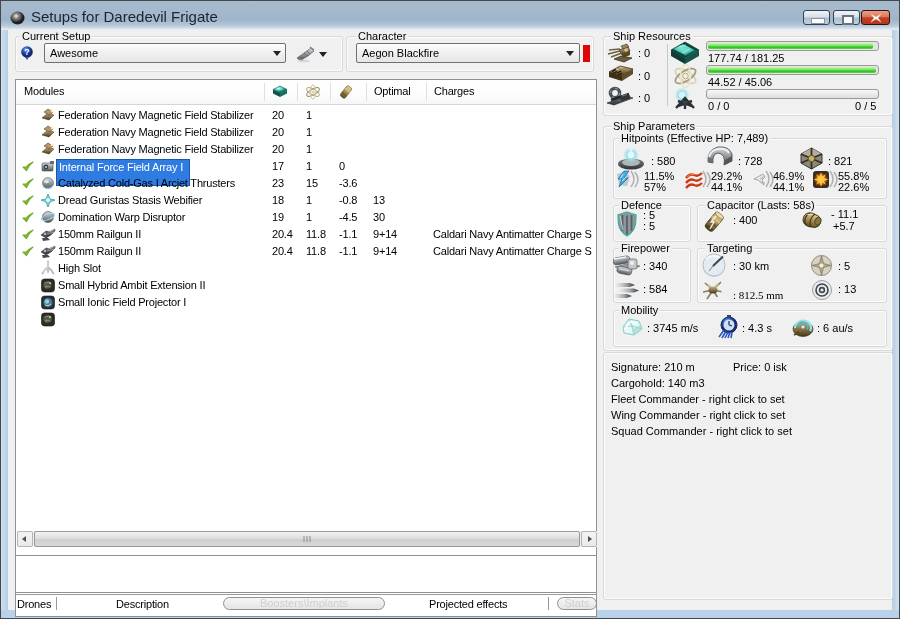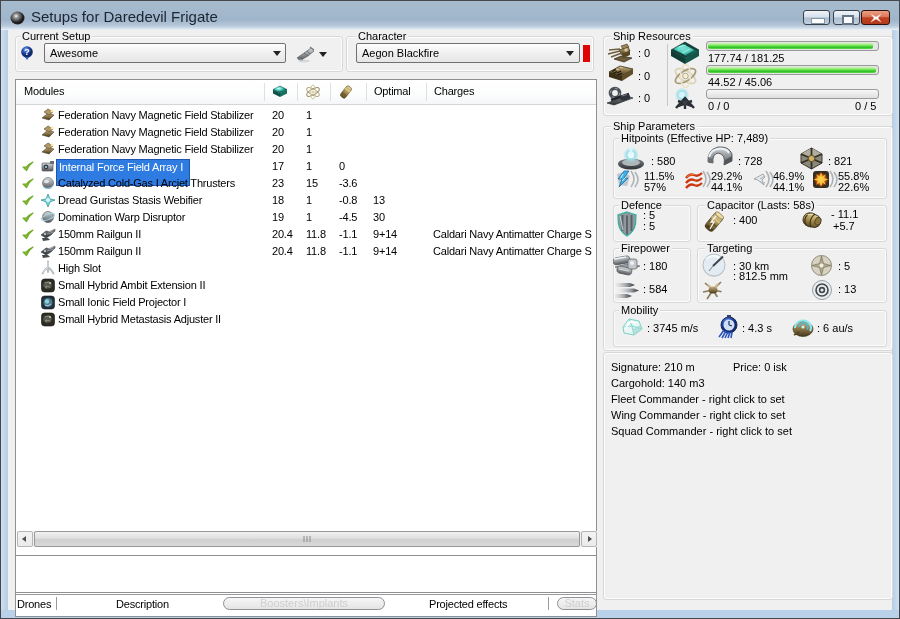--- a/index.html
+++ b/index.html
@@ -255,21 +255,20 @@
           <span class="rc" style="left:42px">Small Ionic Field Projector I</span>
         </div>
         <div class="row" style="top:231px">
           <span class="rc mic mic-rig" style="left:24px"><svg width="16" height="16" viewBox="0 0 16 16">
               <rect x="1.5" y="2" width="13" height="13" rx="3" fill="#2e2a24" stroke="#17140f" stroke-width=".6"></rect>
               <path d="M4 5 L9 4 L12 7 L11 11 L6 12 L3 9 Z" fill="#55584e"></path>
               <path d="M5 6 l4 -1 M6 9 l4 1" stroke="#8e927e" stroke-width=".9"></path>
               <circle cx="10" cy="6" r="1" fill="#cfd4c0"></circle>
               <circle cx="6" cy="10" r=".8" fill="#9fa48e"></circle>
             </svg></span>
-          <span class="rc" style="left:42px">Small Hybrid Metastasis Adjuster II</span>
         </div>
       </div>
   <div id="hscroll">
     <div class="sbarrow" style="left:0"><svg width="14" height="14" viewBox="0 0 14 14">
             <path d="M8 4 L4 7 L8 10 Z" fill="#505050"></path>
           </svg></div>
     <div class="sbarrow" style="left:564px"><svg width="14" height="14" viewBox="0 0 14 14">
             <path d="M6 4 L10 7 L6 10 Z" fill="#505050"></path>
           </svg></div>
     <div id="thumb"><svg width="546" height="14" viewBox="0 0 546 14">
@@ -324,25 +323,25 @@
       <div class="t" style="left:711px;top:181px;">44.1%</div>
       <div class="t" style="left:773px;top:170px;">46.9%</div>
       <div class="t" style="left:773px;top:181px;">44.1%</div>
       <div class="t" style="left:838px;top:170px;text-align:center;">55.8%</div>
       <div class="t" style="left:838px;top:181px;">22.6%</div>
       <div class="t" style="left:643px;top:209px;">: 5</div>
       <div class="t" style="left:643px;top:220px;">: 5</div>
       <div class="t" style="left:733px;top:214px;">: 400</div>
       <div class="t" style="left:831px;top:208px;">- 11.1</div>
       <div class="t" style="left:833px;top:220px;">+5.7</div>
-      <div class="t" style="left:643px;top:260px;">: 180</div>
+      <div class="t" style="left:643px;top:260px;">: 340</div>
       <div class="t" style="left:643px;top:283px;">: 584</div>
       <div class="t" style="left:733px;top:260px;">: 30 km</div>
       <div class="t" style="left:838px;top:260px;">: 5</div>
-      <div class="t" style="left:733px;top:270px;">: 812.5 mm</div>
+      <div class="t" style="left:733px;top:289px;font-family:Liberation Serif, serif;">: 812.5 mm</div>
       <div class="t" style="left:838px;top:283px;">: 13</div>
       <div class="t" style="left:647px;top:322px;">: 3745 m/s</div>
       <div class="t" style="left:742px;top:322px;">: 4.3 s</div>
       <div class="t" style="left:817px;top:322px;">: 6 au/s</div>
       <div class="t" style="left:611px;top:361px;">Signature: 210 m</div>
       <div class="t" style="left:733px;top:361px;">Price: 0 isk</div>
       <div class="t" style="left:611px;top:377px;">Cargohold: 140 m3</div>
       <div class="t" style="left:611px;top:393px;">Fleet Commander - right click to set</div>
       <div class="t" style="left:611px;top:409px;">Wing Commander - right click to set</div>
       <div class="t" style="left:611px;top:425px;">Squad Commander - right click to set</div>

